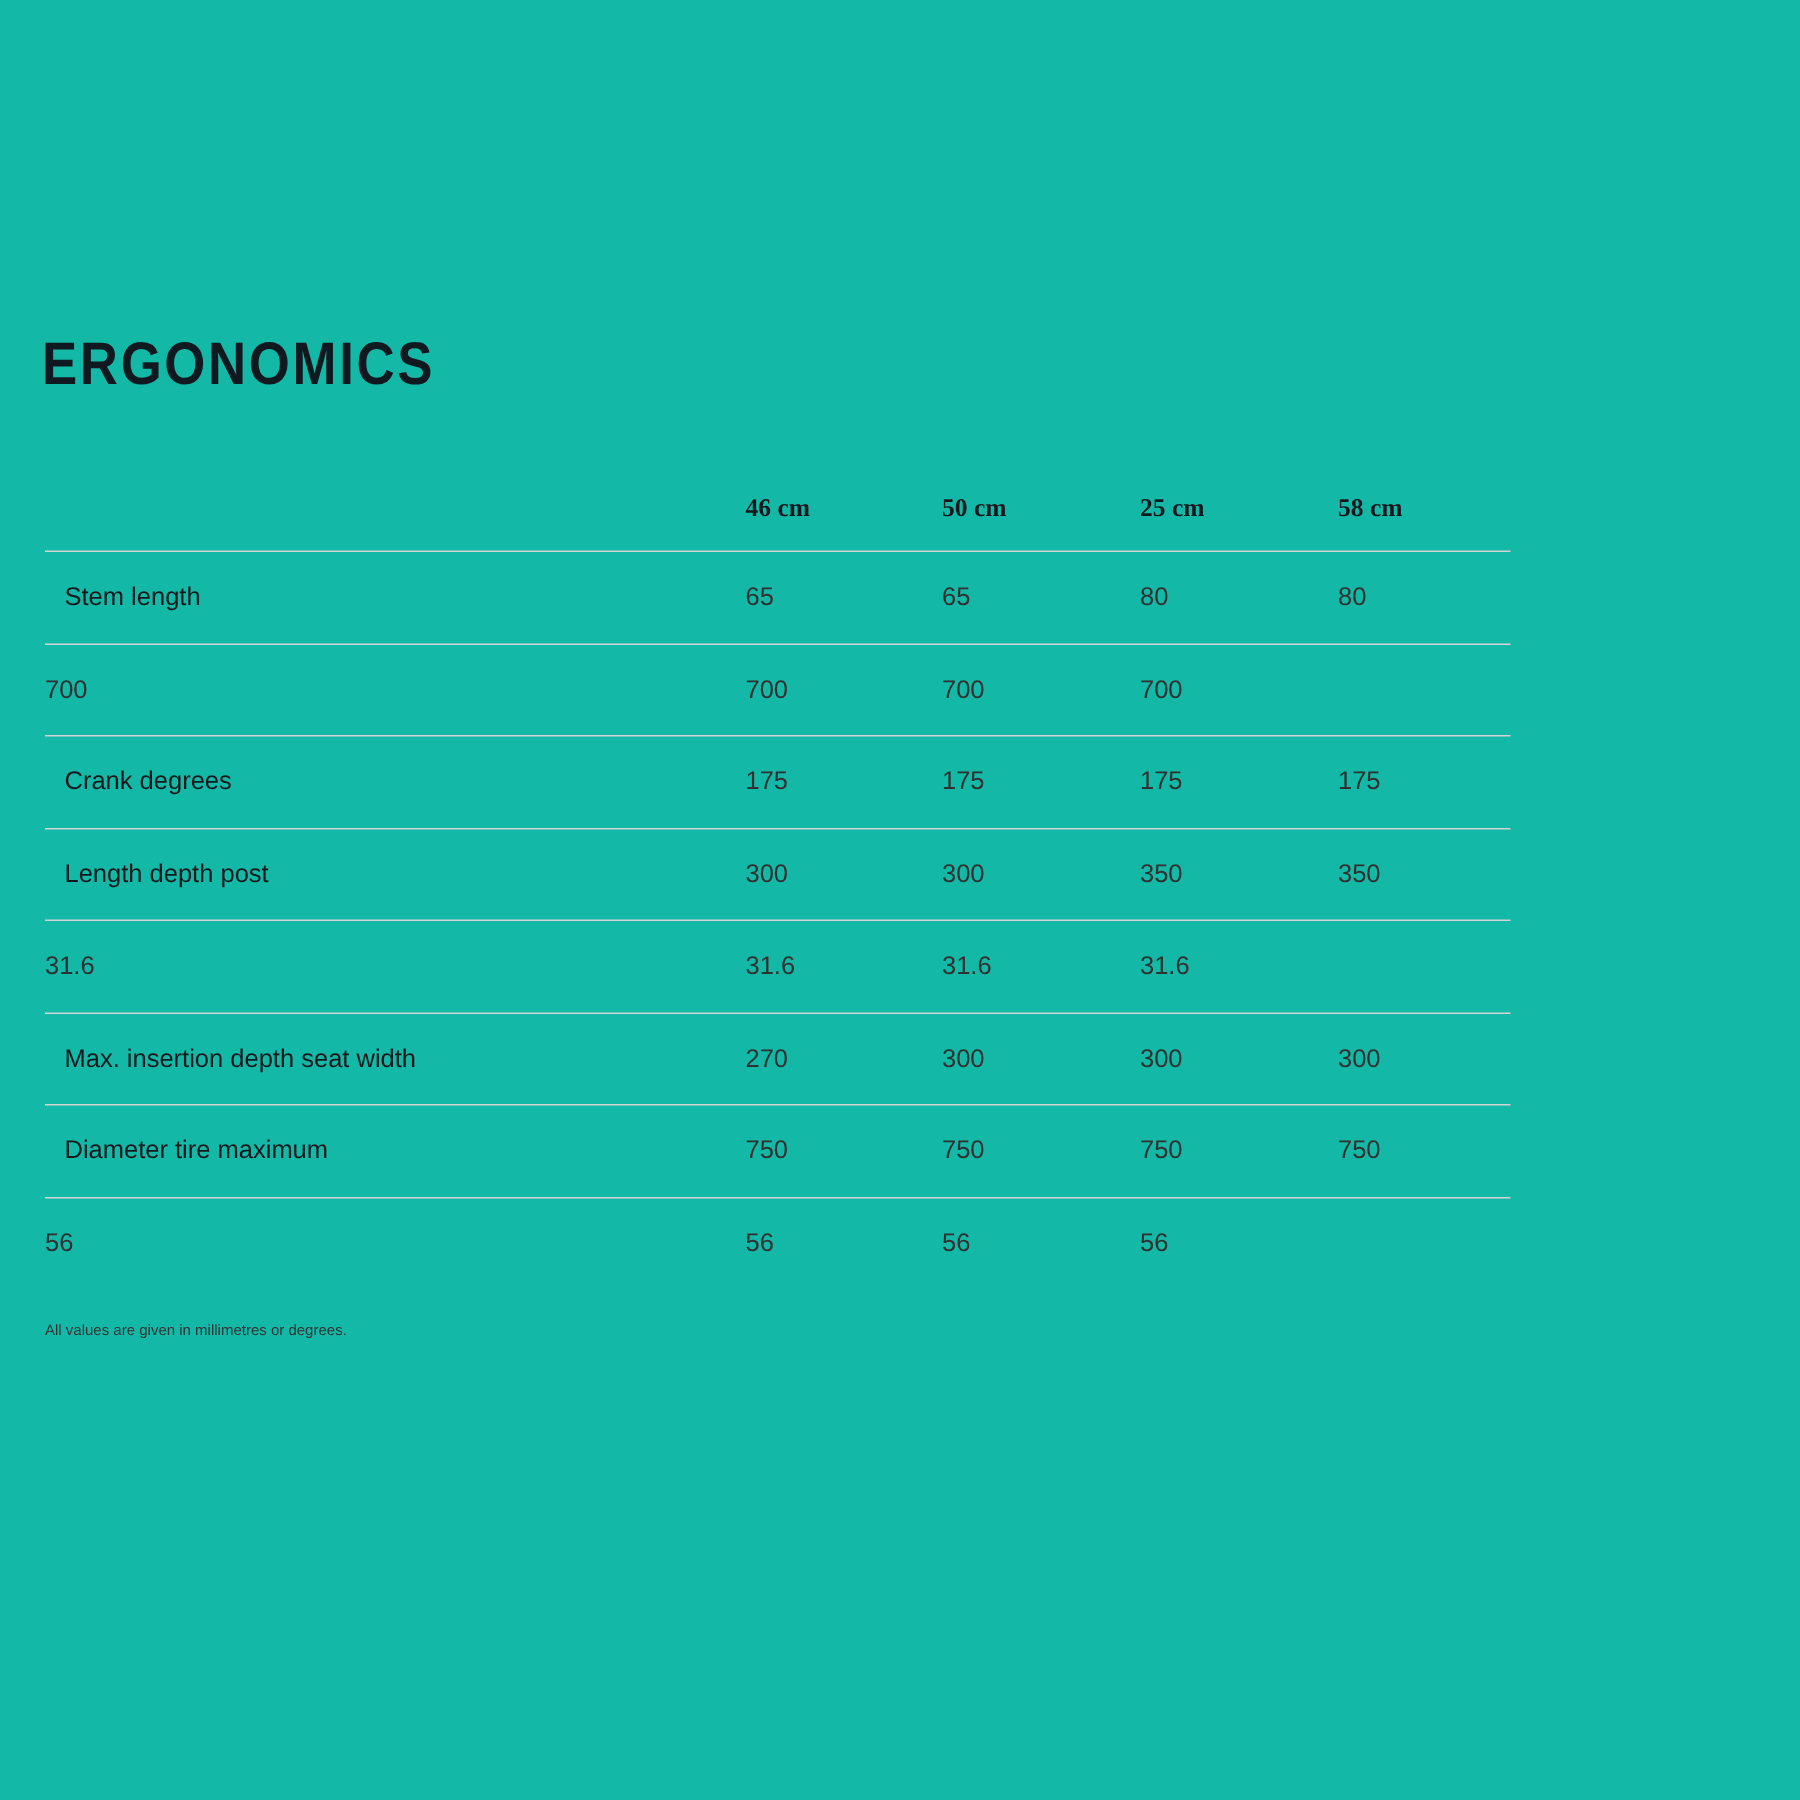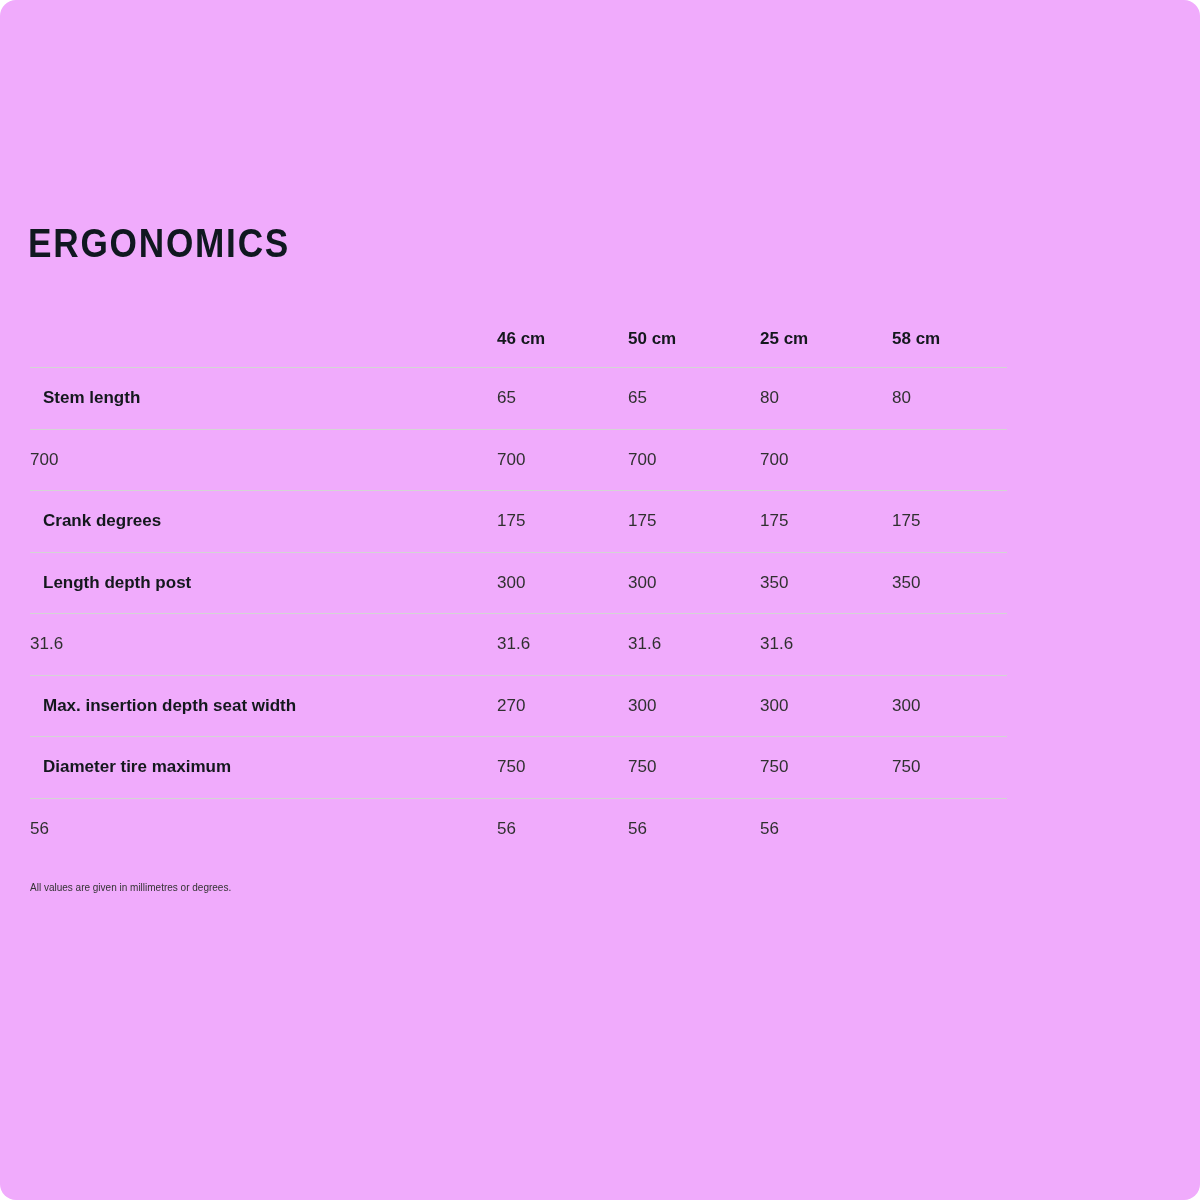--- a/index.html
+++ b/index.html
@@ -5,23 +5,22 @@
   html, body {
     margin: 0;
     padding: 0;
     background: #ffffff;
     font-family: "Liberation Sans", sans-serif;
   }
   .canvas {
     position: relative;
     width: 1200px;
     height: 1200px;
-    background: #f0abfc;
+    background: #14b8a6;
     overflow: hidden;
-    border-radius: 16px;
   }
   .title {
     position: absolute;
     left: 28px;
     top: 221px;
     margin: 0;
     font-size: 40px;
     font-weight: bold;
     letter-spacing: 2px;
     color: #101820;
@@ -38,32 +37,33 @@
   .row {
     display: grid;
     grid-template-columns: 467px 131px 132px 132px 115px;
     align-items: center;
     box-sizing: border-box;
     height: 61.5px;
     border-bottom: 1px solid #d4d4d4;
   }
   .row.header-row {
     height: 58px;
+    font-family: Liberation Serif, serif;
   }
   .row.last-row {
     border-bottom: none;
   }
   .cell {
     font-size: 17px;
     color: #303030;
     white-space: nowrap;
   }
   .label-cell {
     padding-left: 13px;
-    font-weight: bold;
+    font-weight: normal;
     color: #14181d;
   }
   .col-header {
     font-weight: bold;
     color: #14181d;
   }
   .footnote {
     position: absolute;
     left: 30px;
     top: 882px;

